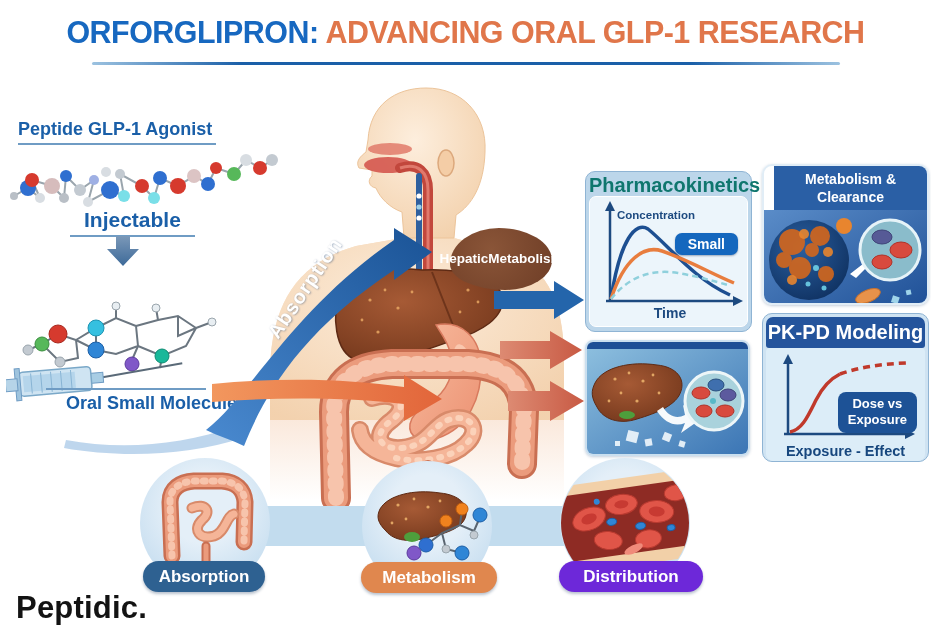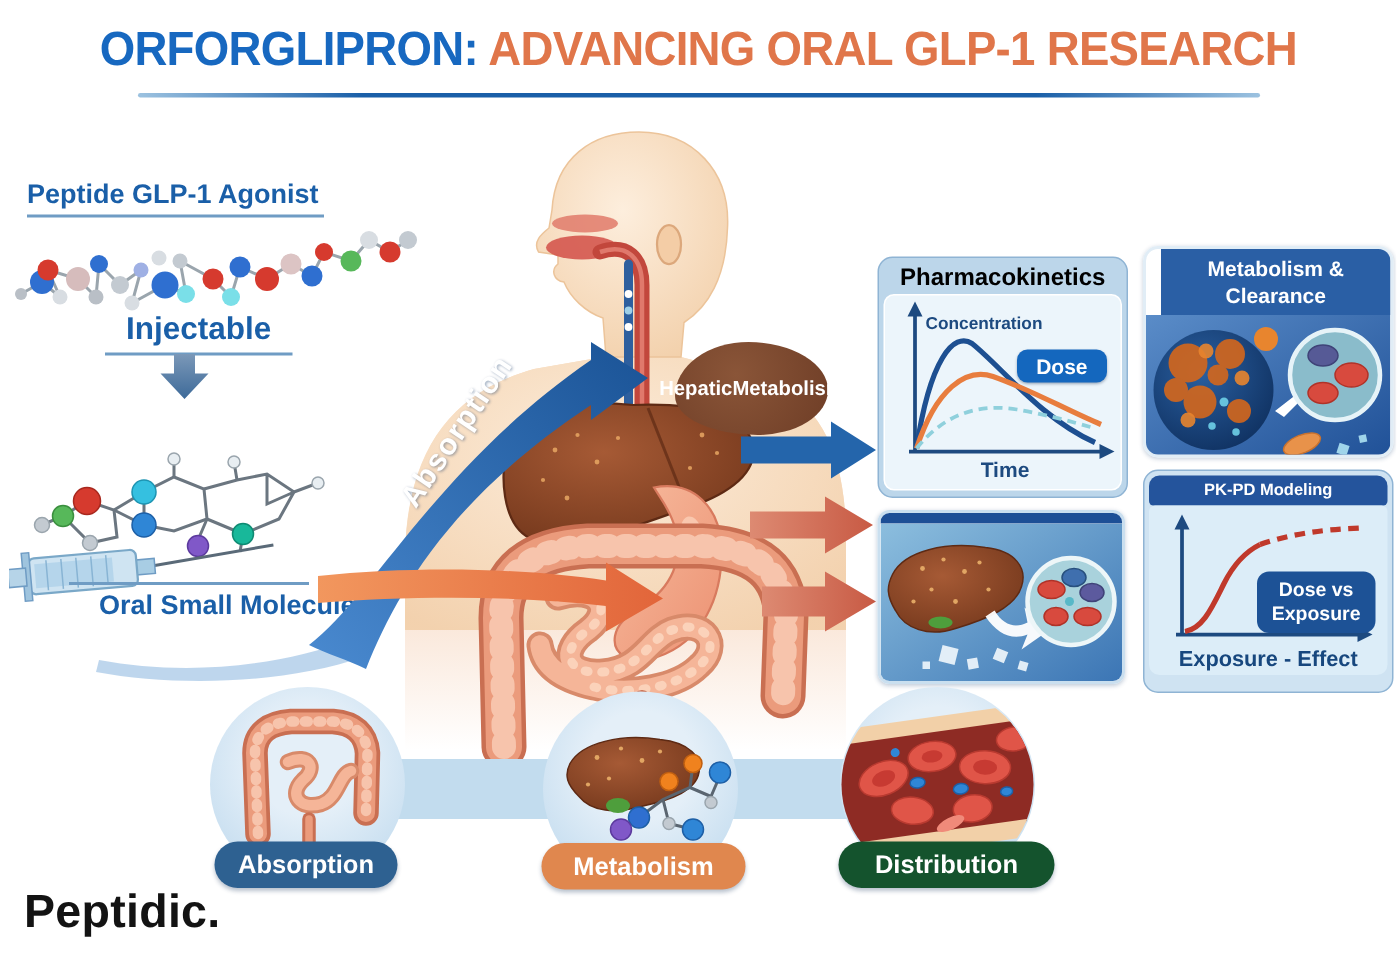--- a/index.html
+++ b/index.html
@@ -35,34 +35,34 @@
   #lbl-ribbon{position:absolute;left:263px;top:330px;color:#fff;font-weight:bold;font-size:20px;
       letter-spacing:1px;transform:rotate(-56deg);transform-origin:left top;text-shadow:0 1px 2px rgba(0,40,90,.4);}
   #hepatic-blob{position:absolute;left:450px;top:228px;width:102px;height:62px;
       background:radial-gradient(circle at 40% 35%,#8a5538,#6e3d26);color:#fff;font-weight:bold;font-size:13.5px;
       border-radius:48% 52% 46% 54%/58% 52% 48% 42%;display:flex;flex-direction:row;
       align-items:center;justify-content:center;line-height:1.2;text-align:center;}
 
   
   #panel-pk{position:absolute;left:585px;top:171px;width:167px;height:161px;background:#bcd6ea;
       border:1.5px solid #8fb4d4;border-radius:10px;padding:3px;}
-  #pk-header{height:21px;text-align:center;font-weight:bold;font-size:16px;color:#000000;line-height:21px;}
+  #pk-header{height:21px;text-align:center;font-weight:bold;font-size:20px;color:#0f766e;line-height:21px;}
   #pk-body{position:relative;height:131px;background:#ecf5fb;border:1px solid #fff;border-radius:7px;}
   #pk-oral-badge{position:absolute;right:9px;top:36px;background:#1467be;color:#fff;font-weight:bold;
       font-size:14px;padding:3px 13px;border-radius:7px;box-shadow:0 1px 2px rgba(0,30,70,.35);}
 
   #panel-met{position:absolute;left:762px;top:164px;width:167px;height:141px;border-radius:10px;
       overflow:hidden;border:2px solid #e1edf6;box-shadow:0 1px 3px rgba(20,60,110,.25);}
   #met-header{background:#2a5fa5;color:#fff;font-weight:bold;font-size:14px;text-align:center;
       line-height:1.25;padding:5px 0 4px 0;margin-left:10px;}
   #met-body{height:100px;}
 
   #panel-pkpd{position:absolute;left:762px;top:313px;width:167px;height:149px;background:#cfe3f2;
       border:1.5px solid #8fb4d4;border-radius:10px;padding:3px;}
-  #pkpd-header{background:#24549c;color:#fff;font-weight:bold;font-size:11px;text-align:center;
+  #pkpd-header{background:#24549c;color:#fff;font-weight:bold;font-size:20px;text-align:center;
       border-radius:7px 7px 3px 3px;padding:4px 0;}
   #pkpd-body{position:relative;height:113px;background:#dcedf8;border-radius:4px 4px 7px 7px;}
   #pkpd-badge{position:absolute;right:8px;top:44px;background:#1d5296;color:#fff;font-weight:bold;
       font-size:13px;line-height:1.25;text-align:center;padding:4px 10px;border-radius:8px;}
   #pkpd-xlabel{position:absolute;bottom:2px;left:0;width:100%;text-align:center;color:#17477e;
       font-weight:bold;font-size:14.5px;margin-top:32px;}
 
   #panel-liver{position:absolute;left:585px;top:340px;width:165px;height:116px;border-radius:8px;
       overflow:hidden;border:2px solid #cadfef;box-shadow:0 1px 3px rgba(20,60,110,.25);}
   #liver-strip{height:7px;background:#1d4f96;}
@@ -73,21 +73,21 @@
   #band2{left:482px;width:90px;border-radius:4px;}
   .step-circle{position:absolute;width:130px;height:130px;border-radius:50%;
       background:radial-gradient(circle at 50% 38%,#e4eff8 35%,#b9d6ec);overflow:hidden;z-index:1;}
   #circle-abs{left:140px;top:458px;}
   #circle-met{left:362px;top:461px;}
   #circle-dist{left:560px;top:458px;}
   .step-pill{position:absolute;height:31px;border-radius:17px;color:#fff;font-weight:bold;font-size:17px;
       text-align:center;line-height:31px;z-index:2;box-shadow:0 2px 3px rgba(20,50,90,.3);}
   #pill-abs{left:143px;top:561px;width:122px;background:#2e6191;}
   #pill-met{left:361px;top:562px;width:136px;background:#e0874e;}
-  #pill-dist{left:559px;top:561px;width:144px;background:#14532d;}
+  #pill-dist{left:559px;top:561px;width:144px;background:#6d28d9;}
 
   #brand{position:absolute;left:16px;top:590px;font-size:31px;font-weight:600;color:#131313;letter-spacing:.2px;}
 </style>
 </head>
 <body>
 
 <div id="canvas" data-interactable="false">
 
   <div id="title-wrap" data-interactable="false">
     <span id="title-blue" data-interactable="false">ORFORGLIPRON:</span><span id="title-orange" data-interactable="false"> ADVANCING ORAL GLP-1 RESEARCH</span>
@@ -286,21 +286,21 @@
           <path d="M20 12 L20 104 M16 104 L146 104"></path>
         </g>
         <polygon points="20,4 15,14 25,14" fill="#1d4a80"></polygon>
         <polygon points="153,104 143,99 143,109" fill="#1d4a80"></polygon>
         <text x="27" y="22" font-size="11.5" font-weight="bold" fill="#1d4a80" data-interactable="false">Concentration</text>
         <path d="M21 102 C30 42 46 24 58 32 C78 48 104 82 140 98" stroke="#1d4f91" stroke-width="3.5" fill="none" data-interactable="false"></path>
         <path d="M21 102 C34 62 54 48 72 54 C98 63 120 76 144 86" stroke="#e87d3e" stroke-width="3.5" fill="none" data-interactable="false"></path>
         <path d="M21 102 C40 78 64 72 88 76 C106 79 124 84 138 88" stroke="#8fd0dc" stroke-width="2.5" stroke-dasharray="6 4" fill="none" data-interactable="false"></path>
         <text x="80" y="121" font-size="14" font-weight="bold" fill="#1d4a80" text-anchor="middle" data-interactable="false">Time</text>
       </svg>
-      <div id="pk-oral-badge" data-interactable="false">Dose</div>
+      <div id="pk-oral-badge" data-interactable="false">Small</div>
     </div>
   </div>
 
   <div id="panel-met" data-interactable="false">
     <div id="met-header" data-interactable="false">
       <div data-interactable="false">Metabolism &amp;</div>
       <div data-interactable="false">Clearance</div>
     </div>
     <div id="met-body" data-interactable="false">
       <svg width="163" height="100" data-interactable="false">

